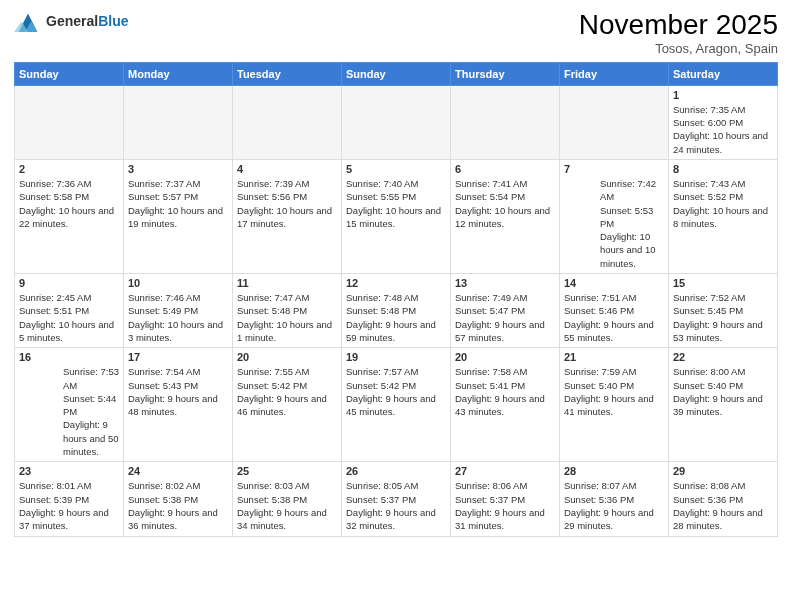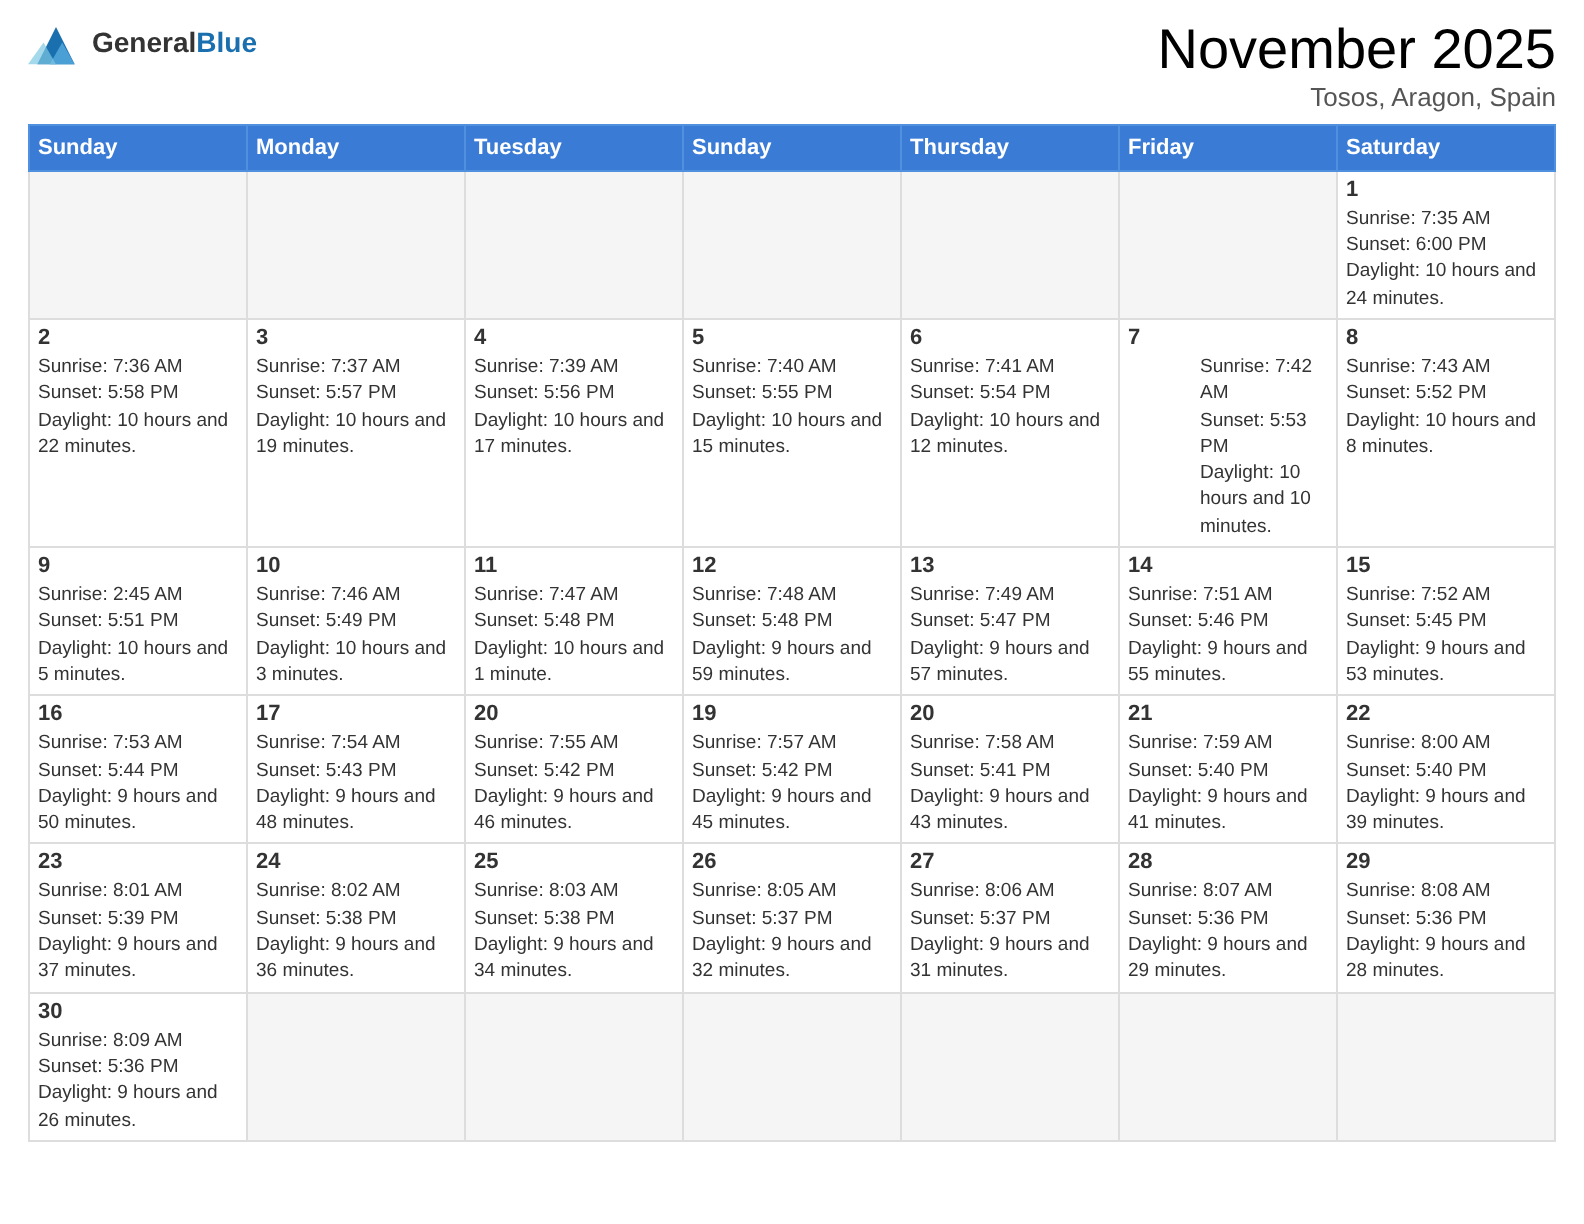--- a/index.html
+++ b/index.html
@@ -219,21 +219,21 @@
           <td>
             <span class="cell-day">15</span>
             <div class="cell-info" style="white-space: pre-line;">Sunrise: 7:52 AM
 Sunset: 5:45 PM
 Daylight: 9 hours and 53 minutes.</div>
           </td>
         </tr>
         <tr>
           <td>
             <span class="cell-day">16</span>
-            <div class="cell-info" style="white-space: pre-line;">Sunrise: 7:53 AM
+            <div class="cell-info" style="white-space: pre-line; margin-left: 44px;">Sunrise: 7:53 AM
 Sunset: 5:44 PM
 Daylight: 9 hours and 50 minutes.</div>
           </td>
           <td>
             <span class="cell-day">17</span>
             <div class="cell-info" style="white-space: pre-line;">Sunrise: 7:54 AM
 Sunset: 5:43 PM
 Daylight: 9 hours and 48 minutes.</div>
           </td>
           <td>
@@ -303,30 +303,16 @@
             <div class="cell-info" style="white-space: pre-line;">Sunrise: 8:07 AM
 Sunset: 5:36 PM
 Daylight: 9 hours and 29 minutes.</div>
           </td>
           <td>
             <span class="cell-day">29</span>
             <div class="cell-info" style="white-space: pre-line;">Sunrise: 8:08 AM
 Sunset: 5:36 PM
 Daylight: 9 hours and 28 minutes.</div>
           </td>
-        </tr>
-        <tr class="last-row">
-          <td>
-            <span class="cell-day">30</span>
-            <div class="cell-info" style="white-space: pre-line;">Sunrise: 8:09 AM
-Sunset: 5:36 PM
-Daylight: 9 hours and 26 minutes.</div>
-          </td>
-          <td class="empty"></td>
-          <td class="empty"></td>
-          <td class="empty"></td>
-          <td class="empty"></td>
-          <td class="empty"></td>
-          <td class="empty"></td>
         </tr>
       </tbody>
   </table>
 </div>
 
 </body></html>

